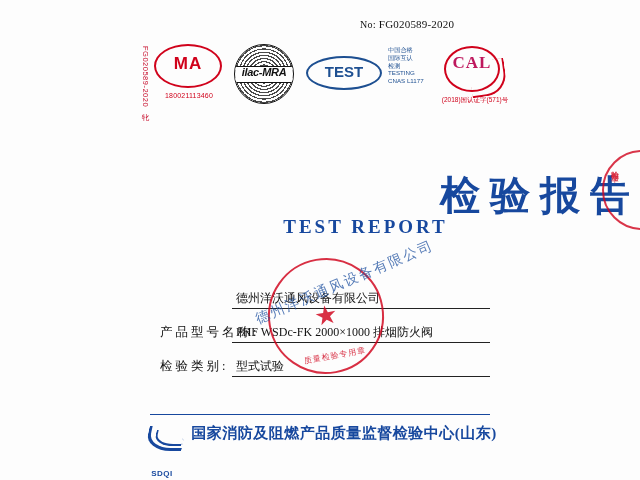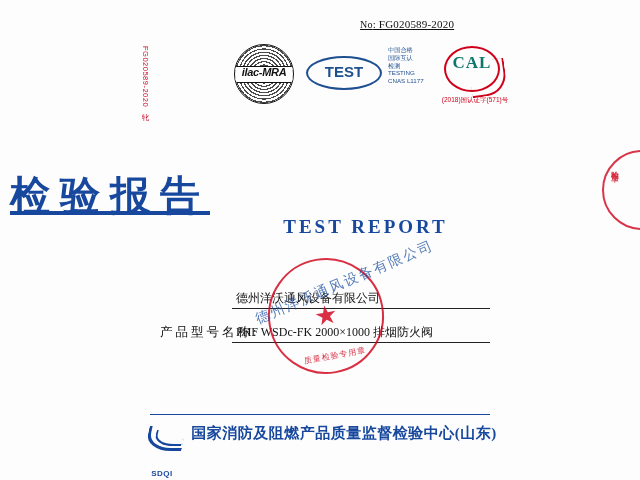--- a/index.html
+++ b/index.html
@@ -26,21 +26,20 @@
   
   .report-no {
     position: absolute;
     top: 18px;
     left: 360px;
     font-size: 11px;
     letter-spacing: 0.2px;
     color: #111;
     font-family: "Liberation Serif", serif;
     white-space: nowrap;
-    text-decoration: underline;
   }
   .report-no .nobadge {
     font-size: 10px;
     vertical-align: baseline;
   }
 
   
   .logo-strip {
     position: absolute;
     top: 44px;
@@ -207,21 +206,21 @@
     border-radius: 50%;
     box-sizing: border-box;
   }
   .cal-letters {
     position: absolute;
     left: 4px; top: 9px;
     width: 56px;
     text-align: center;
     font-size: 17px;
     font-weight: bold;
-    color: #0f766e;
+    color: #be185d;
     font-family: "Liberation Serif", serif;
     letter-spacing: 1px;
   }
   .cal-swoosh {
     position: absolute;
     left: 30px;
     top: 16px;
     width: 34px;
     height: 34px;
     border-right: 2px solid #d0021b;
@@ -240,28 +239,27 @@
     font-family: "Liberation Sans", sans-serif;
     white-space: nowrap;
   }
 
   
   .title-cn {
     position: absolute;
     top: 168px;
     left: 0;
     width: 640px;
-    text-align: left;
+    text-align: right;
     font-size: 40px;
     font-weight: bold;
     letter-spacing: 10px;
     color: #17489e;
     font-family: "Liberation Serif", serif;
     text-indent: 10px;
-    text-decoration: underline;
   }
   .title-en {
     position: absolute;
     top: 216px;
     left: 0;
     width: 640px;
     text-align: center;
     font-size: 19px;
     font-weight: bold;
     letter-spacing: 3px;
@@ -467,20 +465,25 @@
 <body>
 
 <div class="page">
 
   <div class="report-no"><span class="nobadge">No</span><span>: FG020589-2020</span></div>
 
   <div class="logo-strip">
 
     <div class="vertical-code">FG020589-2020牝</div>
 
+    <div class="ma-wrap">
+      <div class="ma-circle"></div>
+      <div class="ma-text">MA</div>
+      <div class="ma-code">180021113460</div>
+    </div>
 
     <div class="ilac-wrap">
       <div class="ilac-circle">
         <div class="ilac-band"></div>
       </div>
       <div class="ilac-label">ilac-MRA</div>
     </div>
 
     <div class="cnas-wrap">
       <div class="cnas-ell"></div>
@@ -506,20 +509,25 @@
   <div class="title-en">TEST REPORT</div>
 
   <div class="fields">
     <div class="field-row">
       <span class="field-value">德州洋沃通风设备有限公司</span>
       <span class="field-line"></span>
     </div>
     <div class="field-row">
       <span class="field-label">产品型号名称:</span>
       <span class="field-value">FHF WSDc-FK 2000×1000 排烟防火阀</span>
+      <span class="field-line"></span>
+    </div>
+    <div class="field-row">
+      <span class="field-label">检验类别:</span>
+      <span class="field-value">型式试验</span>
       <span class="field-line"></span>
     </div>
   </div>
 
   <div class="stamp-main">
     <div class="stamp-star">★</div>
     <div class="stamp-bottom-text">质量检验专用章</div>
   </div>
   <div class="stamp-diag">德州洋沃通风设备有限公司</div>
 

